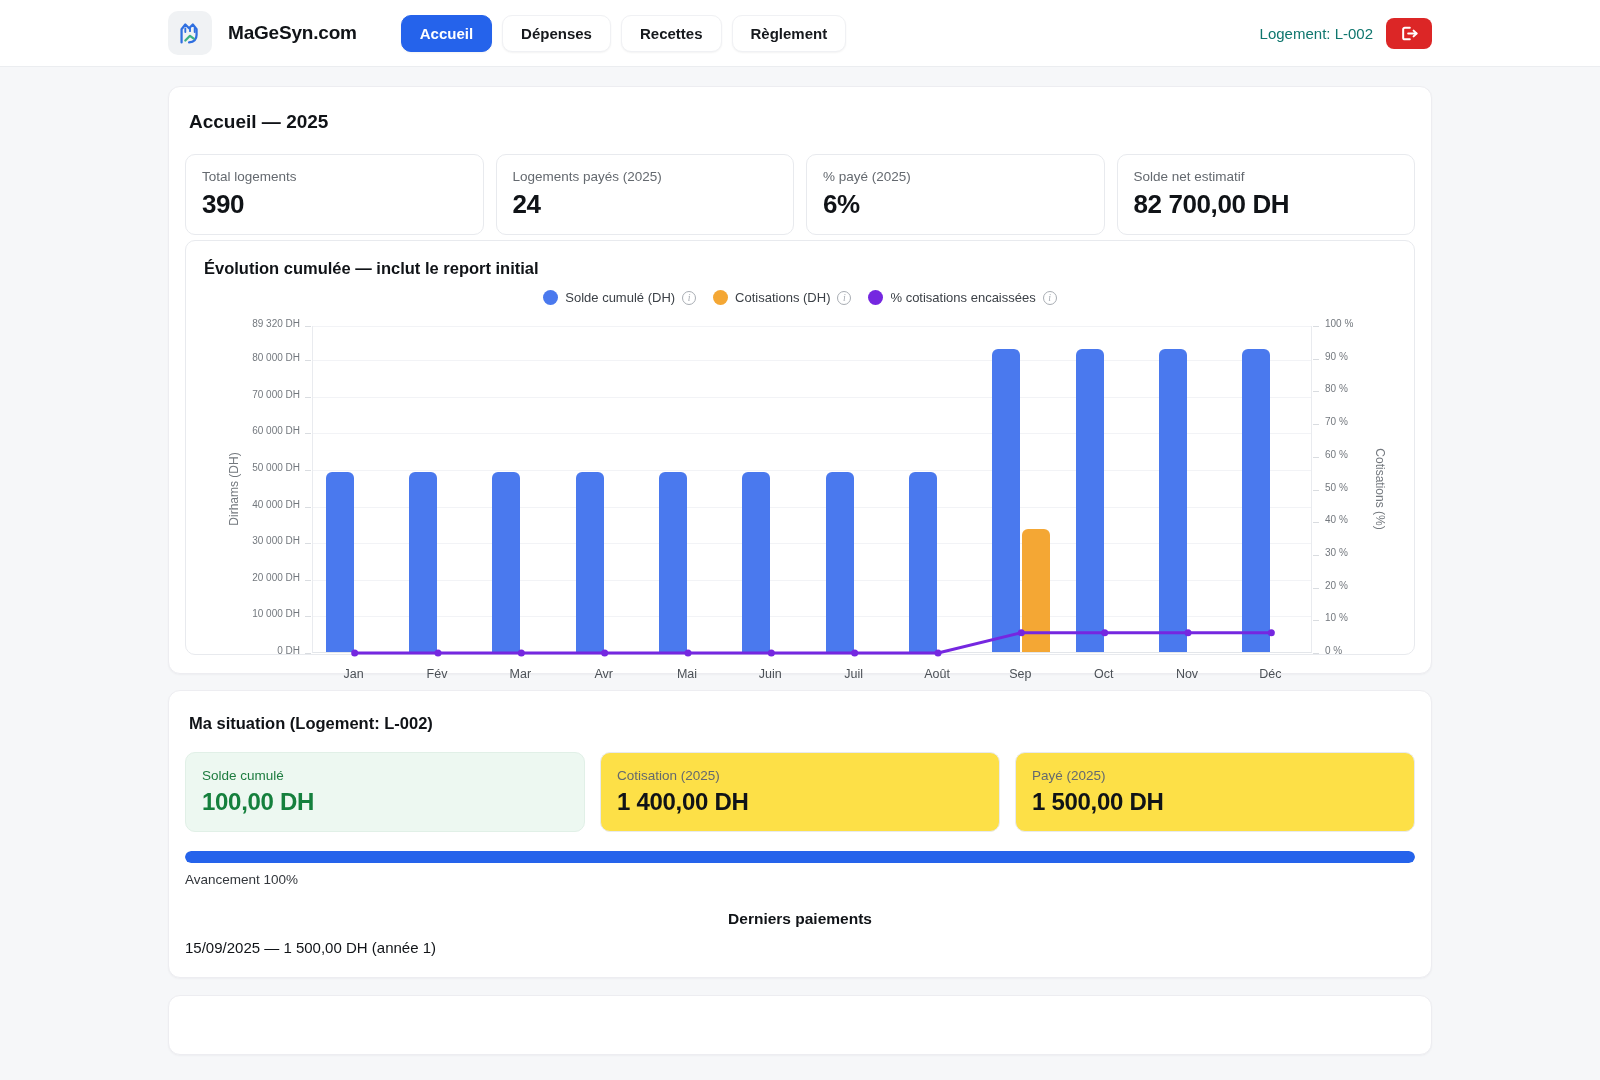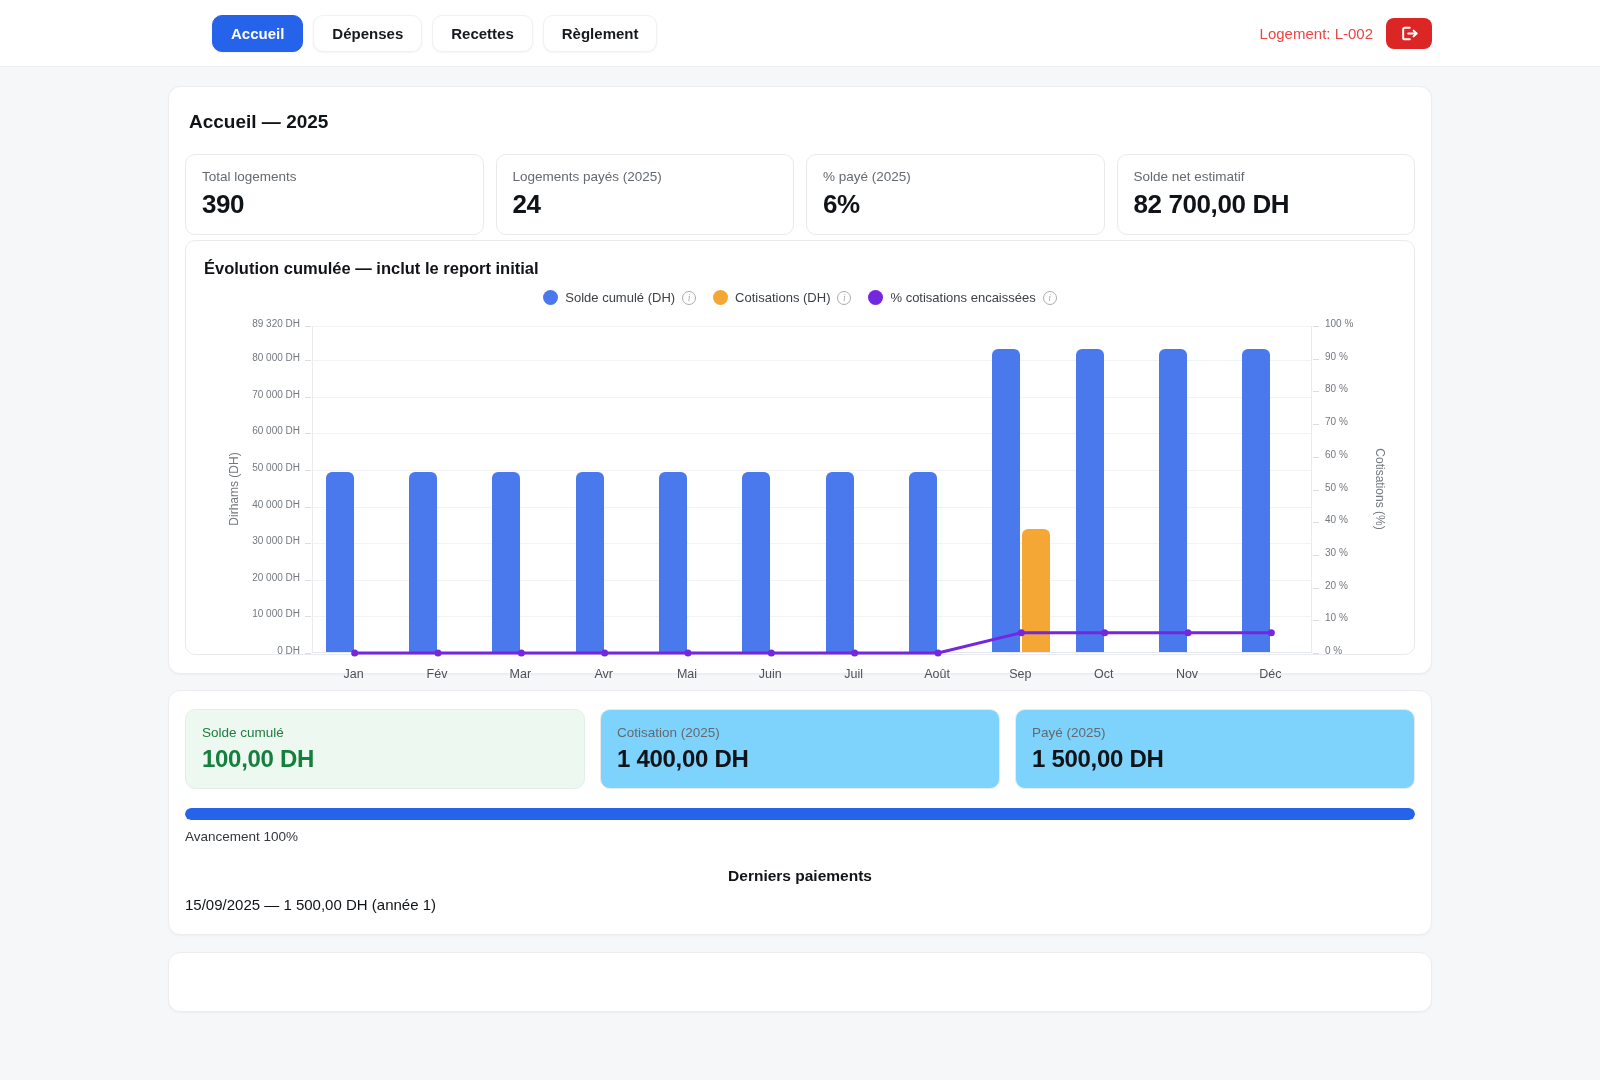--- a/index.html
+++ b/index.html
@@ -20,21 +20,21 @@
   .logo { width: 44px; height: 44px; background: #f0f2f4; border-radius: 10px;
           display: flex; align-items: center; justify-content: center; }
   .brand-name { font-size: 19px; font-weight: 700; color: #101317; letter-spacing: -.2px; }
   .tabs { display: flex; gap: 10px; margin-left: 44px; }
   .tab { font-size: 15px; font-weight: 600; color: #16191d; background: #fff;
          border: 1px solid #f0f1f4; border-radius: 10px; padding: 9px 18px;
          box-shadow: 0 1px 2px rgba(0,0,0,.05); cursor: pointer;
          font-family: "Liberation Sans", sans-serif; }
   .tab.active { background: #2563eb; border-color: #2563eb; color: #fff; }
   .header-right { margin-left: auto; display: flex; align-items: center; gap: 13px; }
-  .logement { font-size: 15px; font-weight: 500; color: #ef4444; }
+  .logement { font-size: 15px; font-weight: 500; color: #0f766e; }
   .logout { width: 46px; height: 31px; background: #dc2626; border: none; border-radius: 8px;
             display: flex; align-items: center; justify-content: center; cursor: pointer; }
 
   
   main { padding-top: 19px; }
   .card { background: #fff; border: 1px solid #ededf1; border-radius: 12px;
           box-shadow: 0 1px 2px rgba(16,24,40,.04); padding: 18px 16px; margin-bottom: 16px; }
   .page-title { font-size: 19px; font-weight: 700; margin: 6px 0 21px 4px; color: #101317; }
 
   .stats-grid { display: grid; grid-template-columns: repeat(4, 1fr); gap: 12px; }
@@ -69,39 +69,49 @@
   .ydash.left { left: 101px; } .ydash.right { left: 1109px; }
   .xtick { position: absolute; top: 341px; width: 80px; text-align: center;
            font-size: 12.5px; color: #4c5157; }
   .axis-title { position: absolute; font-size: 12px; color: #73787e; white-space: nowrap; }
   .axis-title.left  { left: 30px;  top: 163px; transform: translate(-50%,-50%) rotate(-90deg); }
   .axis-title.right { left: 1176px; top: 163px; transform: translate(-50%,-50%) rotate(90deg); }
 
   
   .situation-title { font-size: 16.5px; font-weight: 700; margin: 5px 0 19px 4px; }
   .sit-grid { display: grid; grid-template-columns: repeat(3, 1fr); gap: 15px; }
-  .sit-card { border: 1px solid #e8eaee; border-radius: 10px; padding: 15px 16px; background: #7dd3fc; }
+  .sit-card { border: 1px solid #e8eaee; border-radius: 10px; padding: 15px 16px; background: #fde047; }
   .sit-label { font-size: 13.5px; color: #64696f; margin-bottom: 5px; }
   .sit-value { font-size: 24px; font-weight: 700; color: #101317; letter-spacing: -.3px; }
   .sit-card.green { background: #edf8f1; border-color: #e1f0e7; }
   .sit-card.green .sit-label { color: #1d7c3f; }
   .sit-card.green .sit-value { color: #15803d; }
   .progress-track { margin-top: 19px; height: 12px; border-radius: 7px; background: #e7eaef; overflow: hidden; }
   .progress-fill { height: 100%; background: #2563eb; border-radius: 7px; }
   .progress-label { font-size: 13.5px; color: #33373c; margin-top: 9px; }
   .payments-title { font-size: 15.5px; font-weight: 700; margin: 23px 0 0 0; text-align: center; }
   .payment-item { font-size: 15px; color: #101317; margin: 11px 0 3px; }
 
   .partial { height: 60px; margin-top: 17px; margin-bottom: 0; }
 </style>
 </head>
 <body>
 
 <header>
   <div class="container header-inner">
+    <div class="brand">
+      <span class="logo">
+        <svg width="30" height="30" viewBox="0 0 32 32" fill="none" stroke-linecap="round" stroke-linejoin="round">
+          <path d="M7 26 V12 l4-5 4 4 4-4 4 5 v6 q0 7 -8 8" stroke="#2f6fe0" stroke-width="2.4"></path>
+          <path d="M11 15 v-4 M16 14 v-3 M21 15 v-4" stroke="#2f6fe0" stroke-width="2"></path>
+          <path d="M11 24 l5-5 4 3" stroke="#3bb183" stroke-width="2.4"></path>
+        </svg>
+      </span>
+      <span class="brand-name">MaGeSyn.com</span>
+    </div>
     <nav class="tabs">
       <button class="tab active">Accueil</button>
       <button class="tab">Dépenses</button>
       <button class="tab">Recettes</button>
       <button class="tab">Règlement</button>
     </nav>
     <div class="header-right">
       <span class="logement">Logement: L-002</span>
       <button class="logout">
         <span style="display:flex">
@@ -253,20 +263,21 @@
           <div class="xtick" style="left: 693px;">Août</div>
           <div class="xtick" style="left: 776.333px;">Sep</div>
           <div class="xtick" style="left: 859.667px;">Oct</div>
           <div class="xtick" style="left: 943px;">Nov</div>
           <div class="xtick" style="left: 1026.33px;">Déc</div>
         </div>
     </div>
   </section>
 
   <section class="card">
+    <h3 class="situation-title">Ma situation (Logement: L-002)</h3>
 
     <div class="sit-grid">
       <div class="sit-card green">
         <div class="sit-label">Solde cumulé</div>
         <div class="sit-value">100,00 DH</div>
       </div>
       <div class="sit-card">
         <div class="sit-label">Cotisation (2025)</div>
         <div class="sit-value">1 400,00 DH</div>
       </div>

